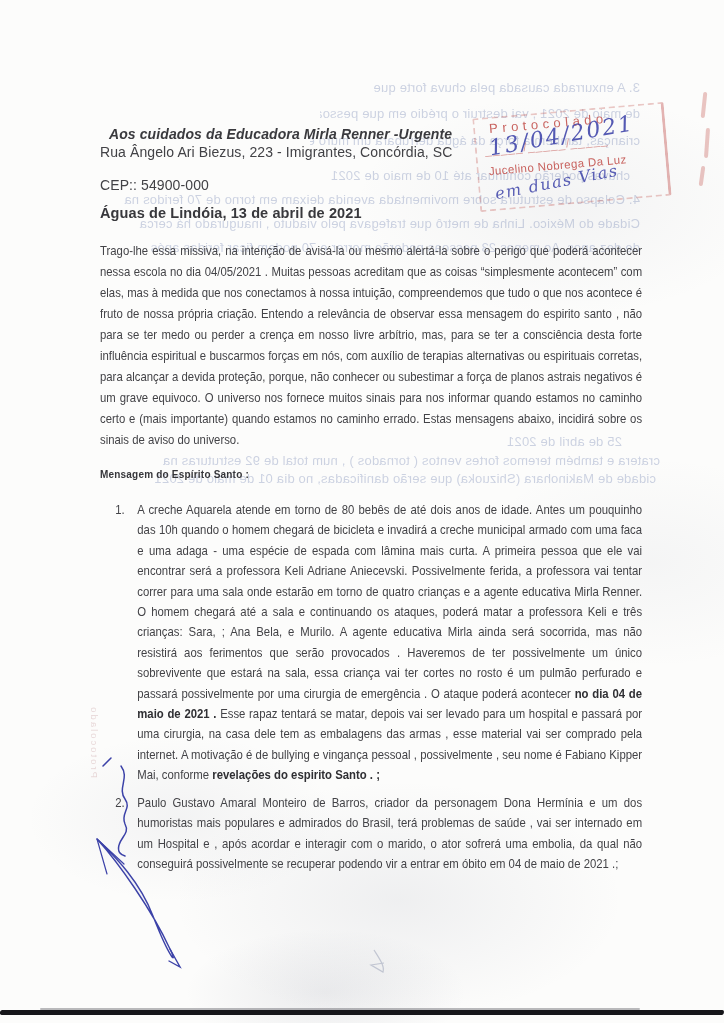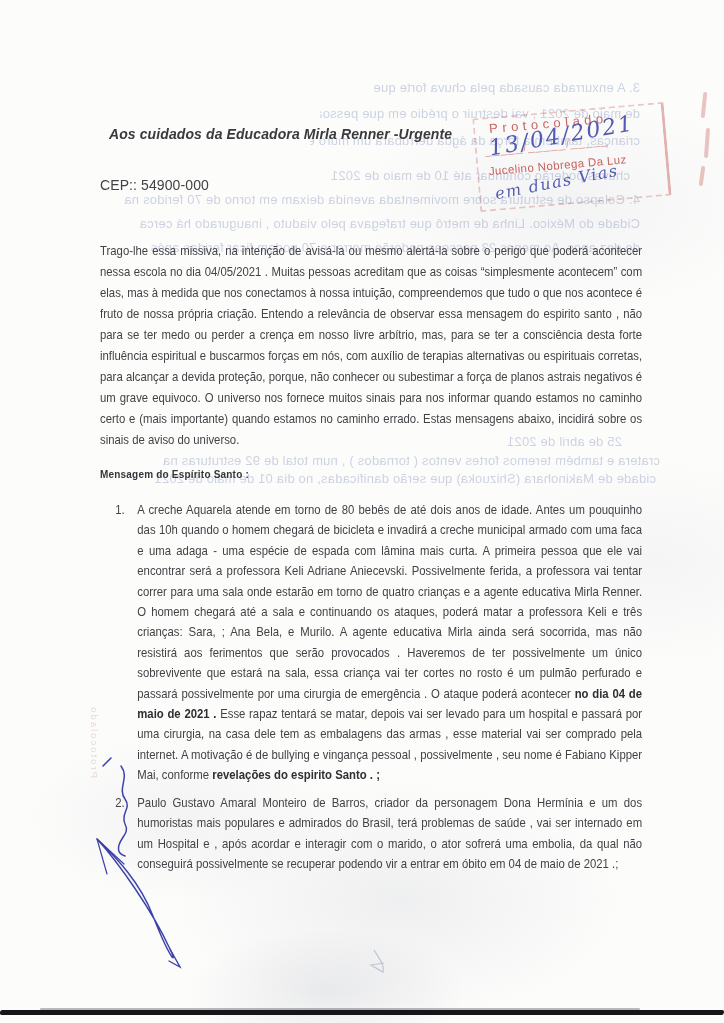--- a/index.html
+++ b/index.html
@@ -82,21 +82,23 @@
   <div class="bleed abs" style="left:360px;top:434px;width:262px;">25  de abril  de 2021</div>
   <div class="bleed abs" style="left:100px;top:453px;width:560px;">cratera  e também teremos  fortes  ventos ( tornados ) ,  num total de 92 estruturas na</div>
   <div class="bleed abs" style="left:96px;top:471px;width:560px;">cidade de Makinohara (Shizuoka) que serão  danificadas, no dia 01 de maio de 2021</div>
   <div class="bleed-v" style="left:100px;top:778px;">Protocolado</div>
 
   <div class="red-dash abs" style="left:702px;top:92px;height:26px;transform:rotate(6deg);"></div>
   <div class="red-dash abs" style="left:705px;top:128px;height:30px;transform:rotate(4deg);"></div>
   <div class="red-dash abs" style="left:700px;top:166px;height:20px;transform:rotate(8deg);"></div>
 
   <div class="hline attn abs" style="top:126px;margin-left:9px;">Aos cuidados  da Educadora Mirla  Renner  -Urgente</div>
+  <div class="hline abs" style="top:144px;">Rua Ângelo Ari Biezus, 223 - Imigrantes, Concórdia, SC</div>
   <div class="hline abs" style="top:177px;">CEP:: 54900-000</div>
+  <div class="hline dateline abs" style="top:205px;">Águas  de Lindóia,  13  de abril de  2021</div>
 
   <div class="stamp abs">
     <div class="stamp-border"></div>
     <div class="stamp-title">Protocolado</div>
     <div class="stamp-slots">_____/_____/_____</div>
     <div class="stamp-date">13/04/2021</div>
     <div class="stamp-name">Jucelino Nobrega Da Luz</div>
     <div class="stamp-note">em duas Vias</div>
   </div>
 

